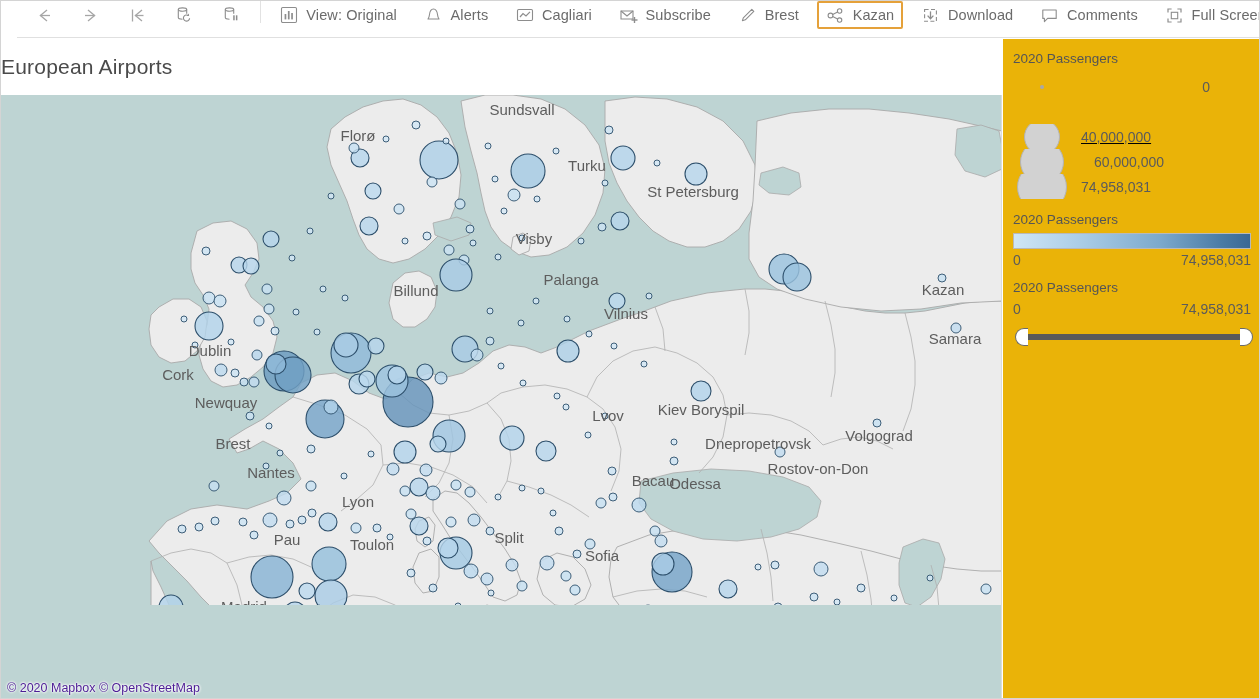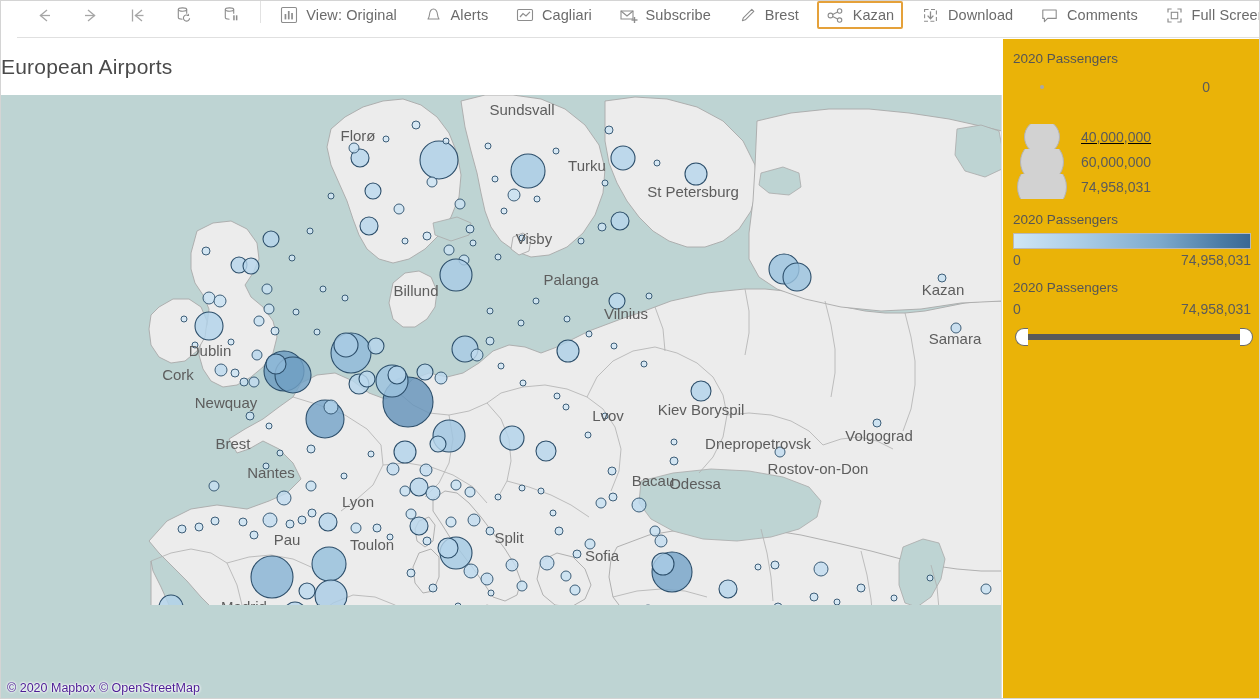--- a/index.html
+++ b/index.html
@@ -704,21 +704,21 @@
             <div class="size-dot" style="width: 4px; height: 4px; background: rgb(168, 168, 168); border: none;"></div>
           </div>
           <div class="size-val zero">0</div>
         </div>
         <div class="size-row" style="top: 52px; text-decoration: underline;">
           <div class="size-swatch-box">
             <div class="size-dot" style="width: 36px; height: 36px;"></div>
           </div>
           <div class="size-val">40,000,000</div>
         </div>
-        <div class="size-row" style="top: 77px;">
+        <div class="size-row" style="top: 77px; gap: 13px;">
           <div class="size-swatch-box">
             <div class="size-dot" style="width: 44px; height: 44px;"></div>
           </div>
           <div class="size-val">60,000,000</div>
         </div>
         <div class="size-row" style="top: 102px;">
           <div class="size-swatch-box">
             <div class="size-dot" style="width: 50px; height: 50px;"></div>
           </div>
           <div class="size-val">74,958,031</div>

